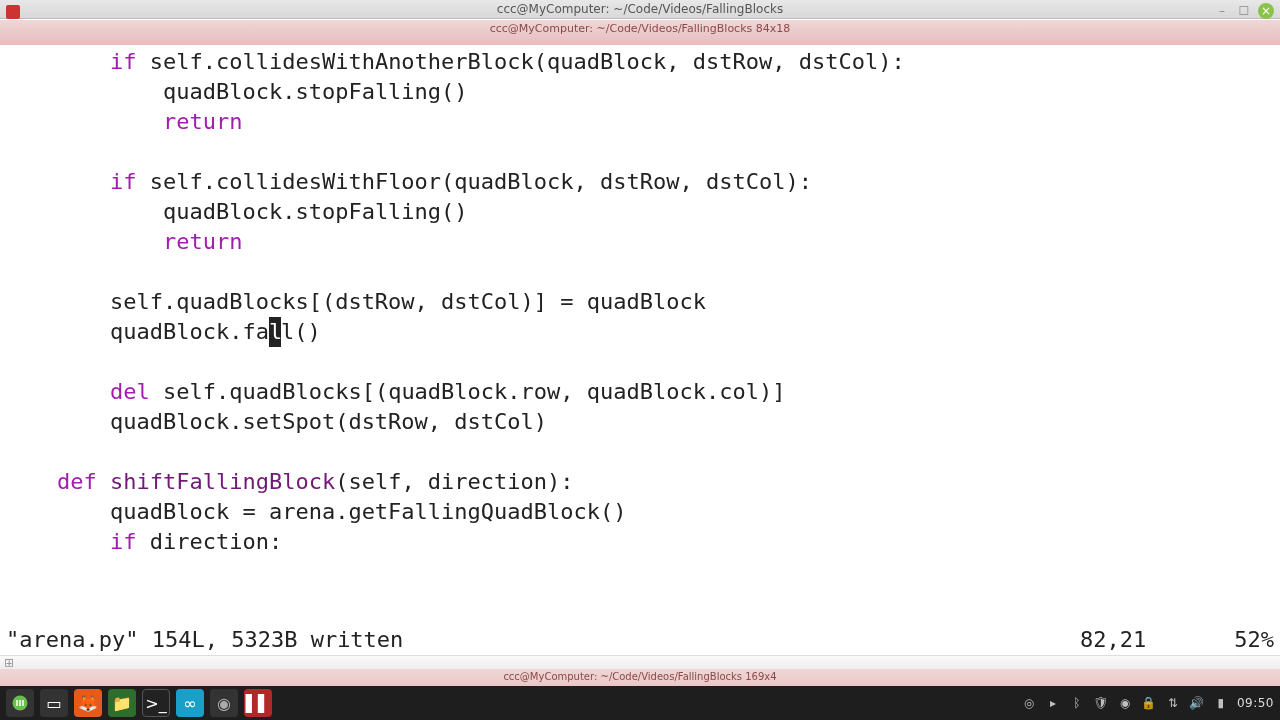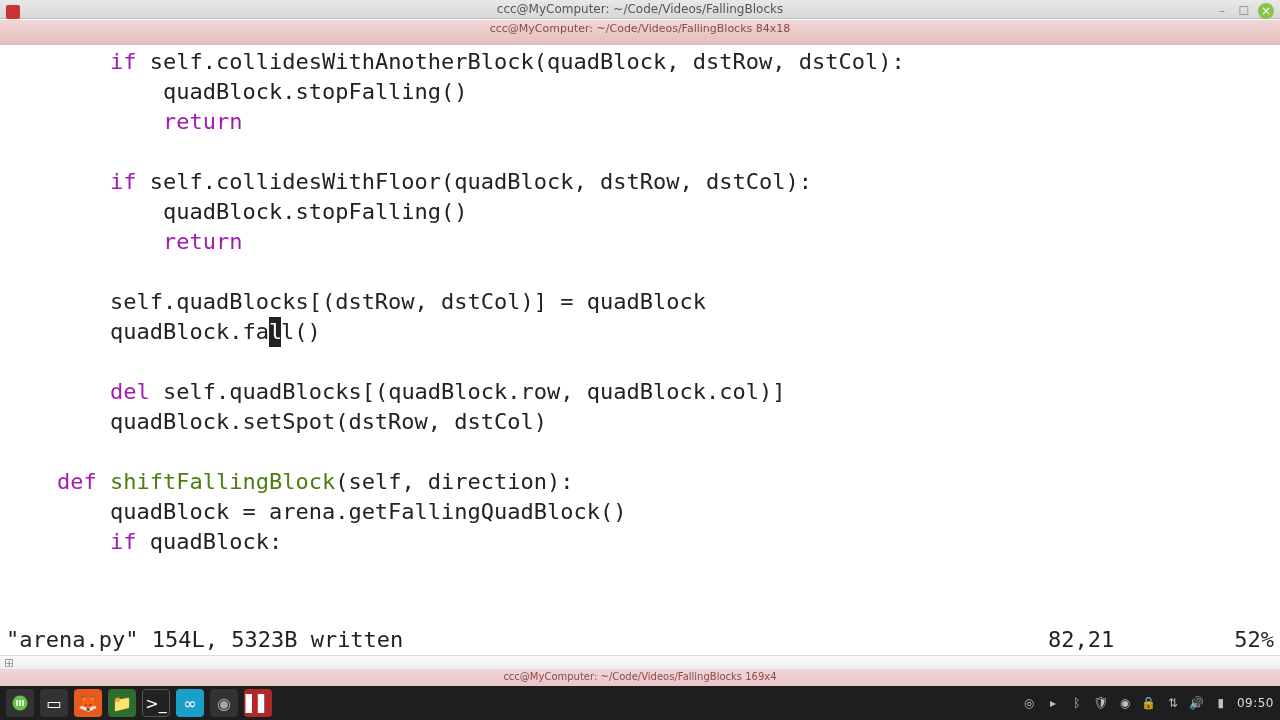--- a/index.html
+++ b/index.html
@@ -23,31 +23,31 @@
     border-top:1px solid #fff;
   }
 
   
   .editor {
     background: #ffffff; color:#222; font-family: "DejaVu Sans Mono","Liberation Mono",monospace;
     font-size: 22px; line-height: 30px; padding: 2px 4px 0 4px;
     white-space: pre; height: 580px; overflow:hidden; position:relative;
   }
   .kw   { color:#a21caf; }
-  .fn   { color:#4d7c0f; }          
+  .fn   { color:#701a75; }          
   .cursor { display:inline-block; background:#222; color:#fff; width:12px; }
   
   
   .statusline {
     background:#fff; color:#222; font-family:"DejaVu Sans Mono",monospace;
     font-size:22px; line-height:30px; padding:0 6px; display:flex;
   }
   .statusline .left { flex:0 0 auto; }
   .statusline .mid  { flex:1; }
-  .statusline .pos  { flex:0 0 auto; margin-right:120px; }
+  .statusline .pos  { flex:0 0 auto; margin-right:88px; }
   .statusline .pct  { flex:0 0 auto; }
 
   
   .pane-sep { height:14px; background:linear-gradient(#fafafa,#eee); border-top:1px solid #ddd; position:relative; }
   .pane-sep .dots { position:absolute; left:4px; top:0; font-size:12px; color:#999; }
   .inner-title2 { height:28px; background:linear-gradient(#efd7d7,#e8bcbc); color:#8a4a4a; font-size:10px; text-align:center; line-height:16px; }
   .prompt {
     background:#fff; font-family:"DejaVu Sans Mono",monospace; font-size:12px;
     line-height:18px; padding:1px 4px; height:20px; white-space:pre;
   }
@@ -101,21 +101,21 @@
 <span><span>            </span><span class="kw">return</span></span>
 <span> </span>
 <span><span>        </span><span>self.quadBlocks[(dstRow, dstCol)] = quadBlock</span></span>
 <span><span>        </span><span>quadBlock.fa</span><span class="cursor">l</span><span>l()</span></span>
 <span> </span>
 <span><span>        </span><span class="kw">del</span><span> self.quadBlocks[(quadBlock.row, quadBlock.col)]</span></span>
 <span><span>        </span><span>quadBlock.setSpot(dstRow, dstCol)</span></span>
 <span> </span>
 <span><span>    </span><span class="kw">def</span><span class="fn"> shiftFallingBlock</span><span>(self, direction):</span></span>
 <span><span>        </span><span>quadBlock = arena.getFallingQuadBlock()</span></span>
-<span><span>        </span><span class="kw">if</span><span> quadBlock:</span></span></div>
+<span><span>        </span><span class="kw">if</span><span> direction:</span></span></div>
 
 <div class="statusline">
   <span class="left">"arena.py" 154L, 5323B written</span>
   <span class="mid"></span>
   <span class="pos">82,21</span>
   <span class="pct">52%</span>
 </div>
 
 <div class="pane-sep">
     <span class="dots">⊞</span>

